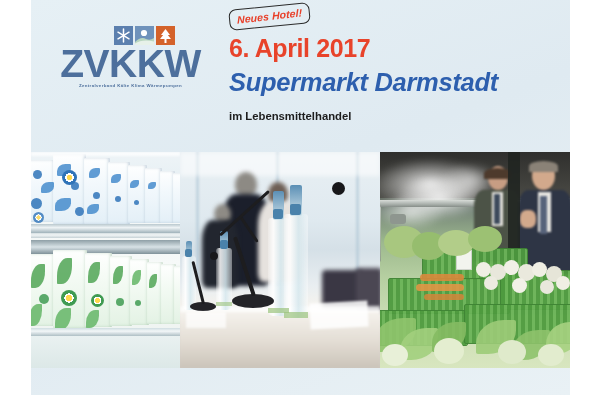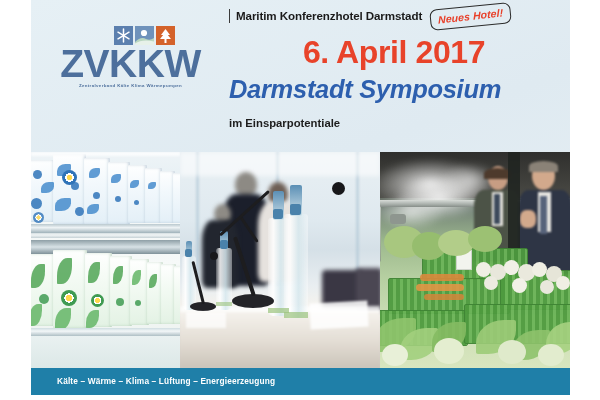--- a/index.html
+++ b/index.html
@@ -116,26 +116,25 @@
     font-weight: bold;
     font-style: italic;
     color: #e8402a;
     letter-spacing: 0.1px;
     white-space: nowrap;
     transform: skewX(-4deg) rotate(-1deg);
   }
 
   .date {
     margin-top: 5px;
-    font-size: 32px;
+    font-size: 25px;
     font-weight: bold;
     color: #e8432a;
     letter-spacing: -0.4px;
     line-height: 1.1;
-    text-align: center;
   }
   .symposium {
     margin-top: 5px;
     font-size: 25.5px;
     font-weight: bold;
     font-style: italic;
     color: #2d5fae;
     letter-spacing: -0.3px;
     line-height: 1.1;
   }
@@ -373,29 +372,28 @@
             <rect x="8.5" y="12" width="2" height="5" fill="#ffffff"></rect>
           </svg>
         </div>
       </div>
       <div class="logo-word">ZVKKW</div>
       <div class="logo-tagline">Zentralverband Kälte Klima Wärmepumpen</div>
     </div>
 
     <div class="head-text">
       <div class="venue-row">
-        <div class="venue">Maritim Konferenzhotel Darmstadt</div>
         <div class="badge">
           <span>Neues Hotel!</span>
         </div>
       </div>
       <div class="date">6. April 2017</div>
-      <div class="symposium">Darmstadt Symposium</div>
+      <div class="symposium">Supermarkt Darmstadt</div>
       <div class="sub">
-        <div>im Einsparpotentiale</div>
+        <div>im Lebensmittelhandel</div>
       </div>
     </div>
   </div>
 
   <div class="photos">
 
     <div class="photo p1">
 
       <div class="carton carton-blue" style="left:-6px;  top:8px;  width:30px; height:62px;"></div>
       <div class="carton carton-blue" style="left:22px;  top:2px;  width:33px; height:70px;"></div>
@@ -582,17 +580,14 @@
       <div class="leaf" style="left:132px;top:178px; width:38px;height:30px;background:#8ec26c;"></div>
       <div class="leaf" style="left:166px;top:170px; width:34px;height:32px;background:#a6d181;"></div>
 
       <div class="veg" style="left:54px; top:186px; width:30px;height:26px;background:#e4eed0;"></div>
       <div class="veg" style="left:118px;top:188px; width:28px;height:24px;background:#dfeacb;"></div>
       <div class="veg" style="left:2px;  top:192px; width:26px;height:22px;background:#e8f0d8;"></div>
       <div class="veg" style="left:158px;top:192px; width:26px;height:22px;background:#e2ecce;"></div>
     </div>
   </div>
 
-  <div class="footer">
-    <span>Kälte – Wärme – Klima – Lüftung – Energieerzeugung</span>
-  </div>
 
 </div>
 
 </body></html>

